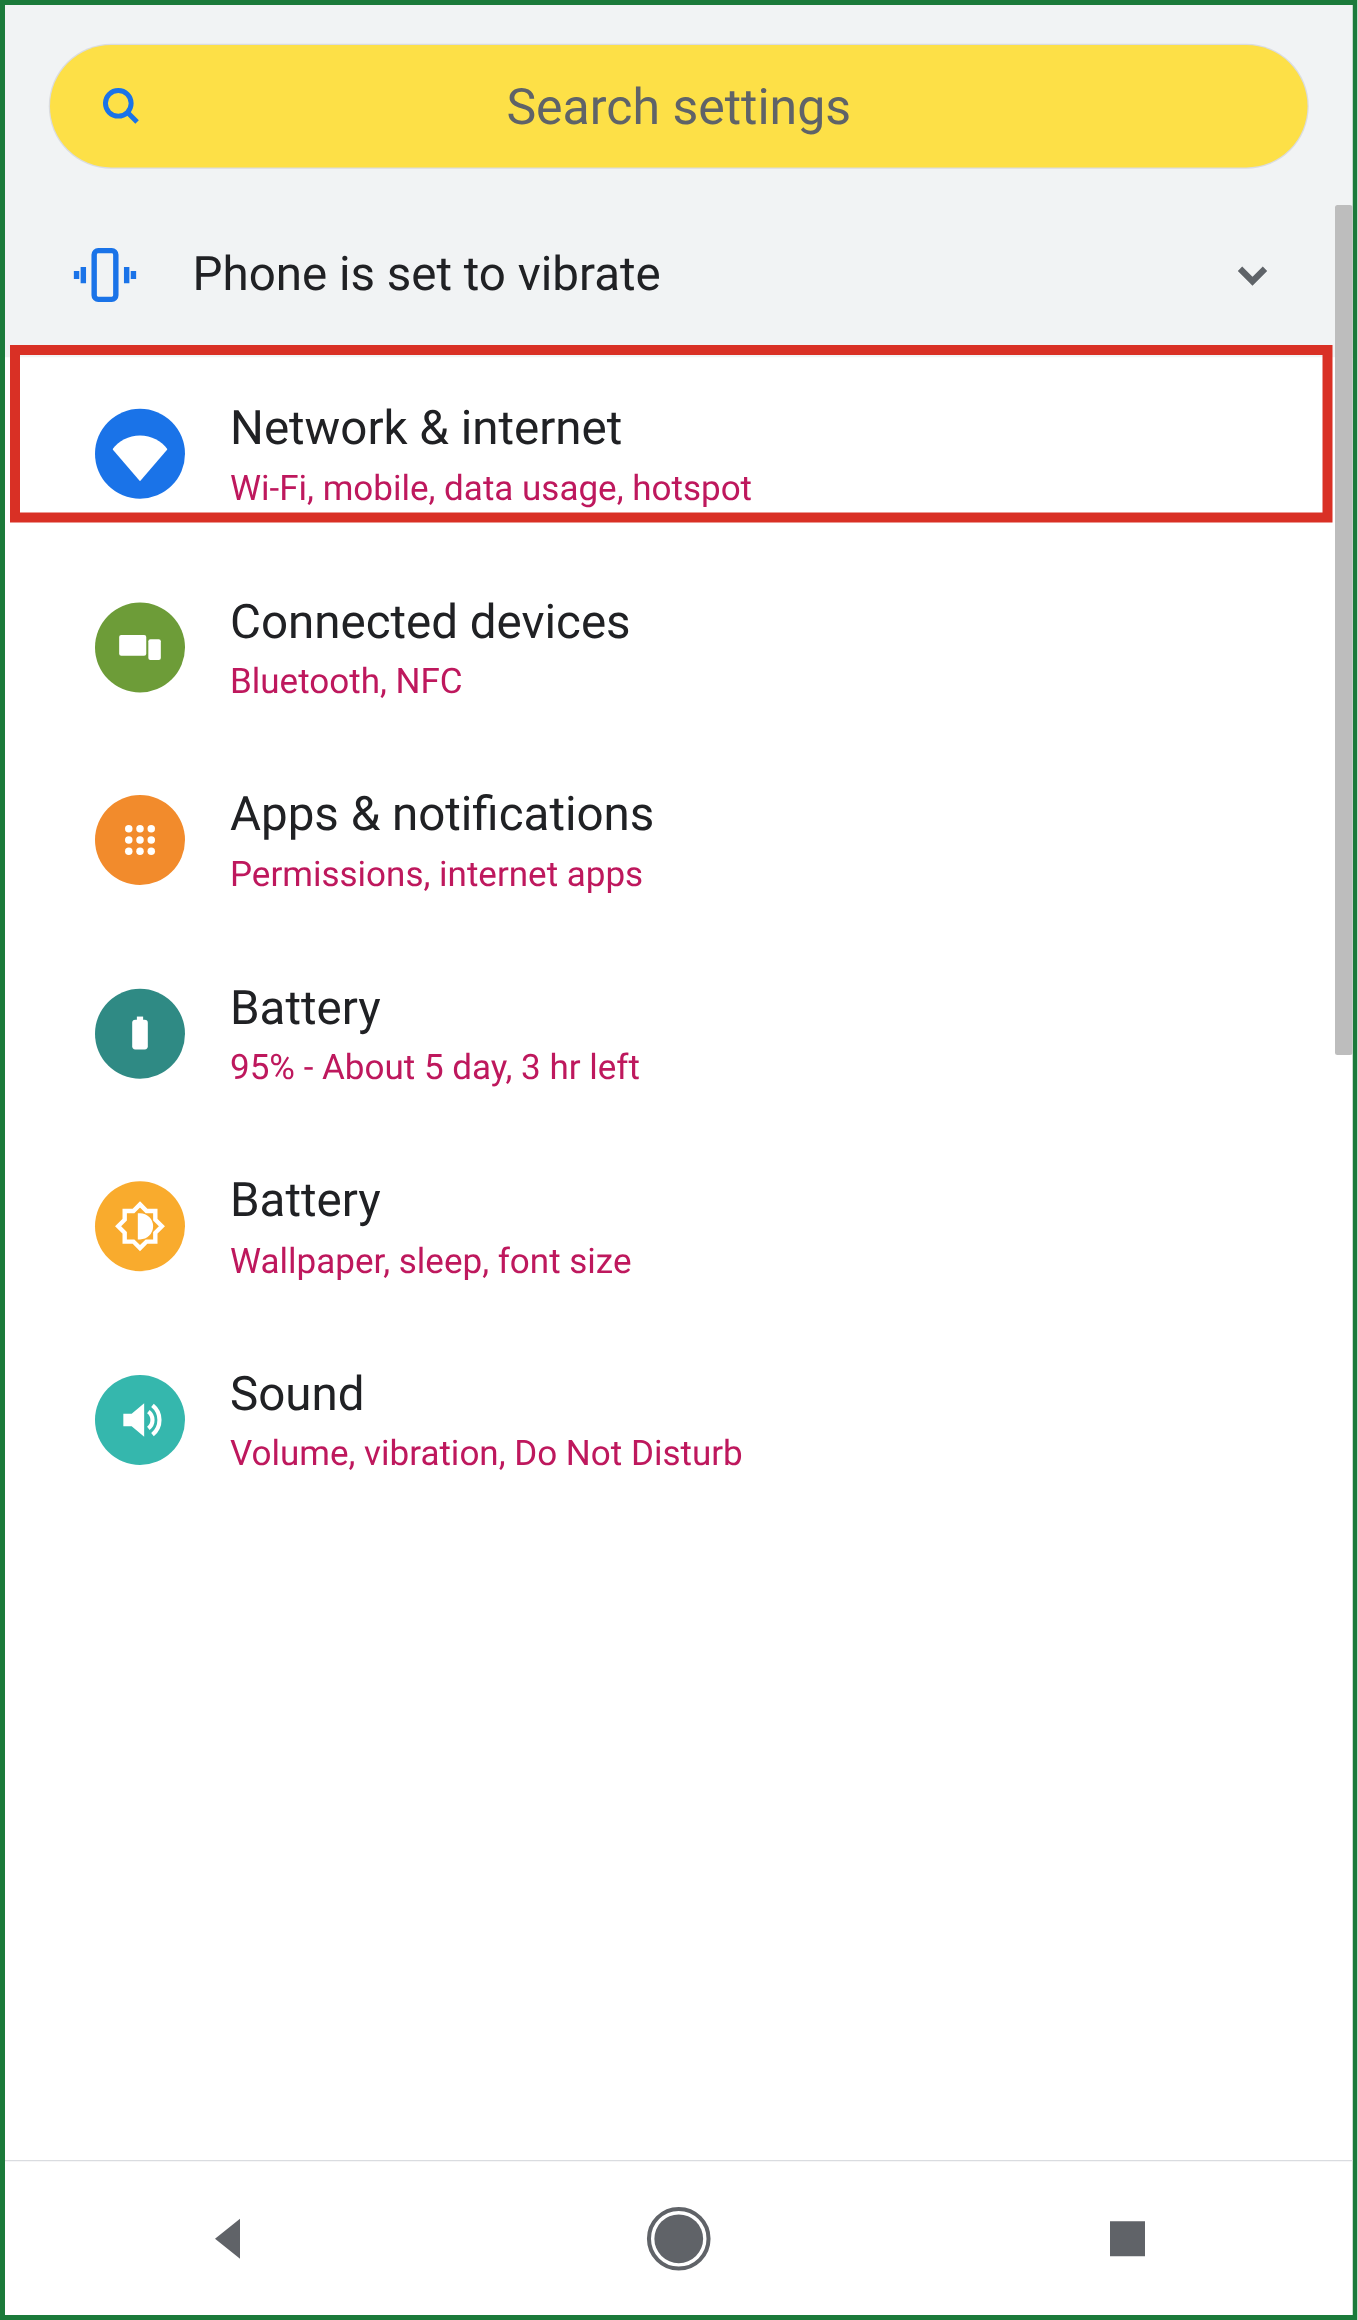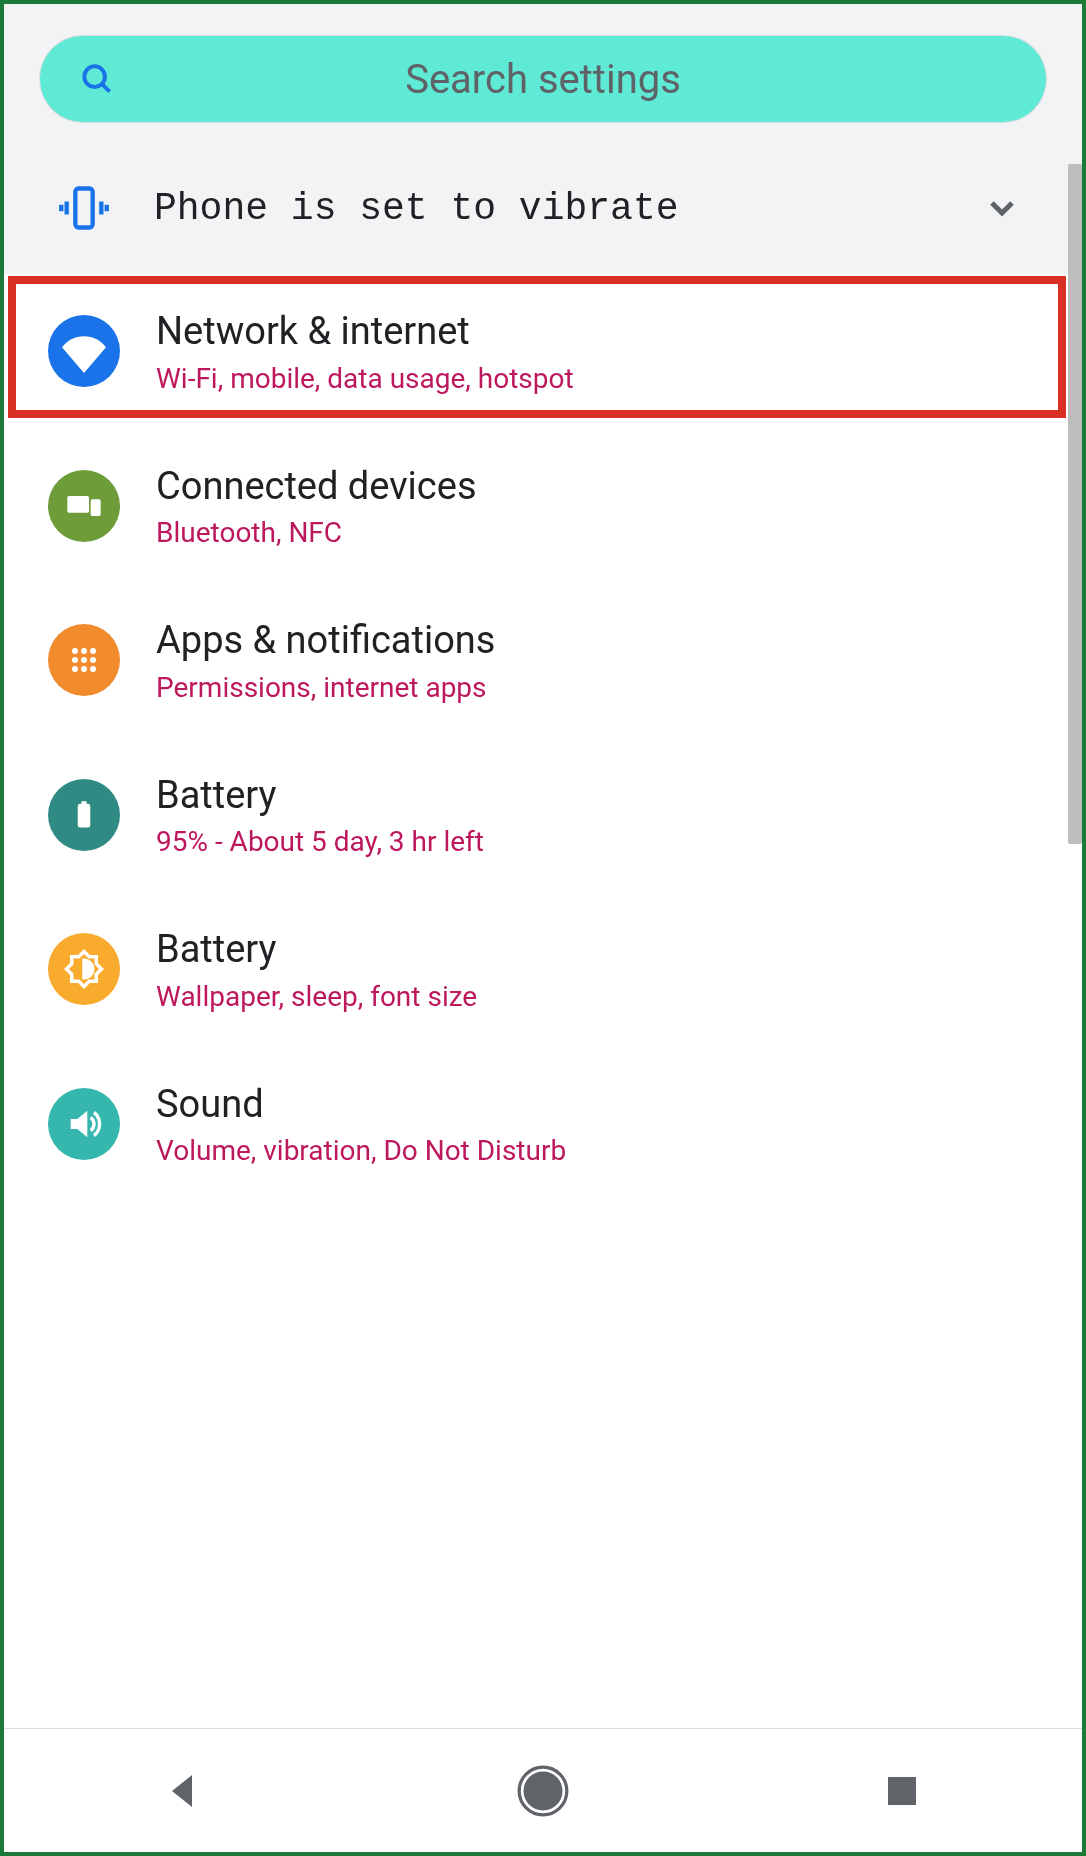--- a/index.html
+++ b/index.html
@@ -1,35 +1,36 @@
 <!DOCTYPE html>
 <html><head>
 <meta charset="utf-8">
 <style>
   * { box-sizing: border-box; margin: 0; padding: 0; }
   html, body { width: 1086px; height: 1856px; font-family: Roboto, "Helvetica Neue", Arial, sans-serif; background: #fff; }
   .frame { width: 1086px; height: 1856px; position: relative; background: #fff; border: 4px solid #1b7a3a; display: flex; flex-direction: column; }
   .top-area { background: #f1f3f4; padding: 32px 36px 0 36px; }
   .search-bar {
-    background: #5eead4; border-radius: 999px; height: 86px;
+    background: #fde047; border-radius: 999px; height: 98px;
     display: flex; align-items: center; padding: 0 38px;
     box-shadow: 0 0 0 1px #dadce0;
   }
   .search-icon { width: 38px; height: 38px; color: #1a73e8; display: flex; }
   .search-placeholder { flex: 1; text-align: center; color: #5f6368; font-size: 40px; font-weight: 400; margin-left: -38px; }
   .banner {
-    display: flex; align-items: center; padding: 40px 14px 40px 8px; margin-top: 20px; font-family: Liberation Mono, monospace;
+    display: flex; align-items: center; padding: 40px 14px 40px 8px; margin-top: 20px;
   }
   .banner-icon { width: 72px; display: flex; justify-content: center; color: #1a73e8; }
   .banner-text { flex: 1; color: #202124; font-size: 38px; padding-left: 34px; }
   .banner-chevron { width: 60px; display:flex; justify-content:center; color: #5f6368; }
   .list { background: #fff; flex: 1; overflow: hidden; position: relative; }
   .item {
     display: flex; align-items: center; padding: 34px 44px 34px 44px;
     min-height: 146px;
+    margin-left: 28px;
   }
   .item-icon {
     width: 72px; height: 72px; border-radius: 50%; flex-shrink: 0;
     display: flex; align-items: center; justify-content: center; color: #fff;
   }
   .item-texts { padding-left: 36px; }
   .item-title { font-size: 38px; color: #202124; font-weight: 400; line-height: 1.25; }
   .item-sub { font-size: 28px; color: #be185d; margin-top: 6px; }
   .highlight-box {
     position: absolute; left: 4px; right: 16px; top: 272px; height: 142px;

